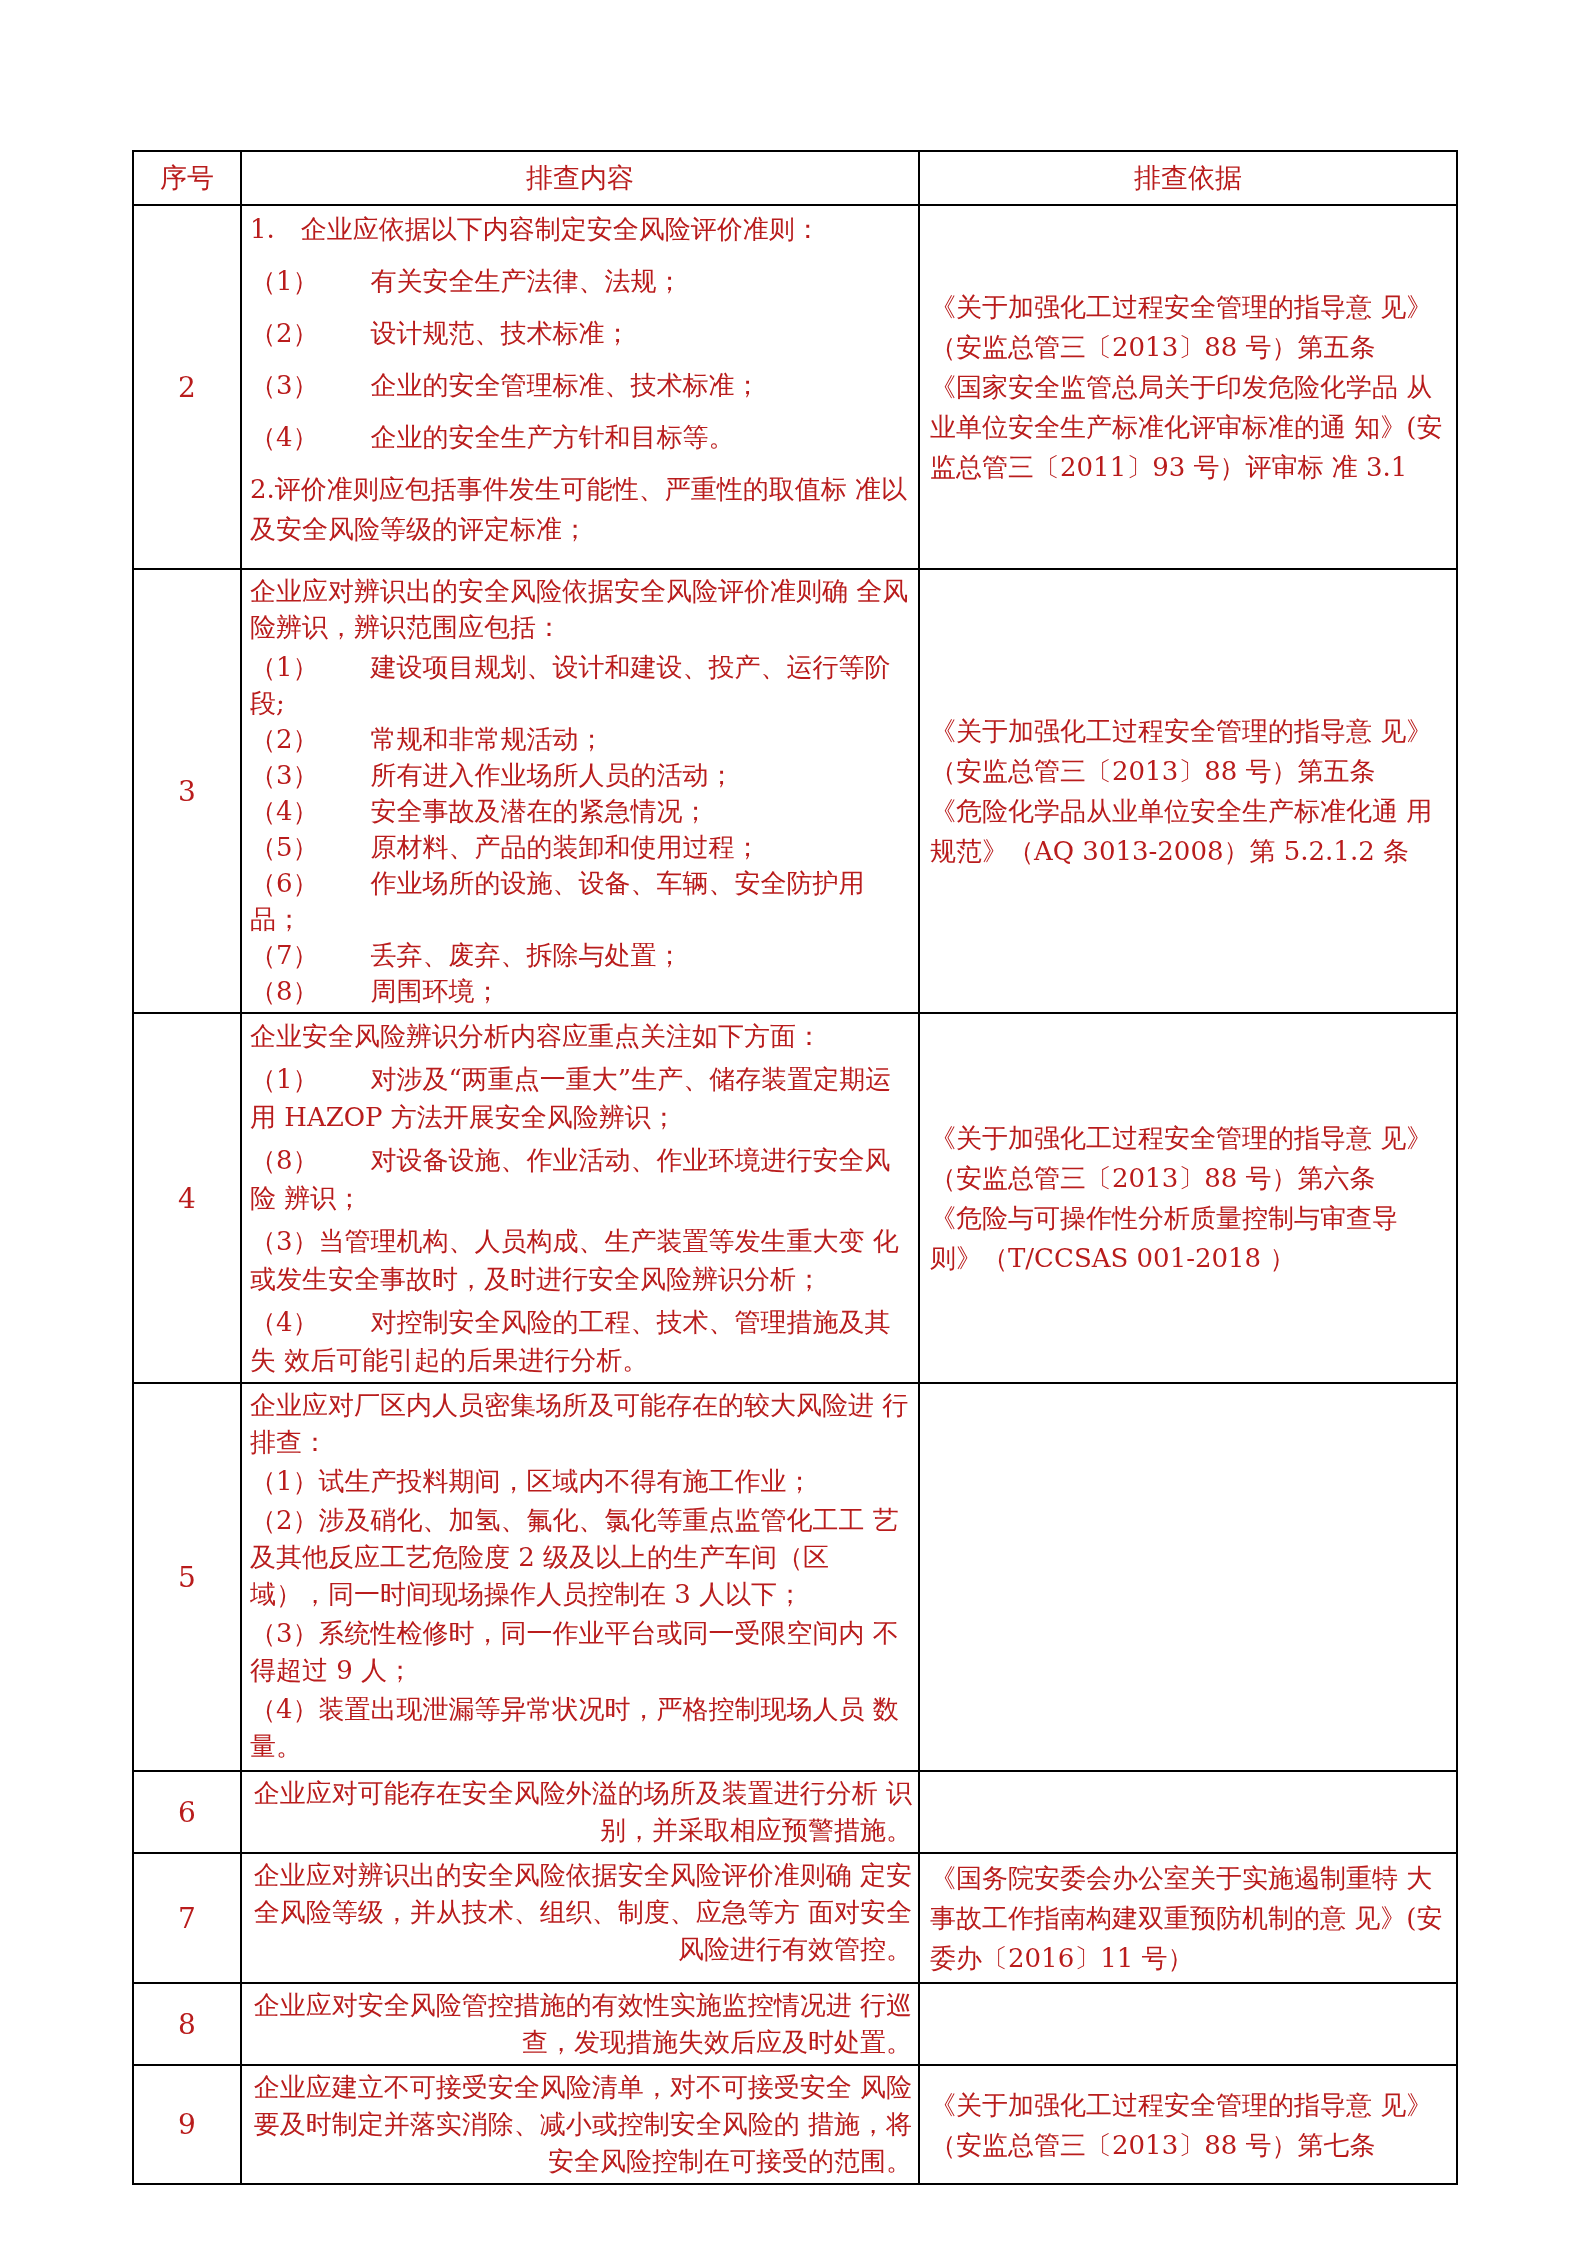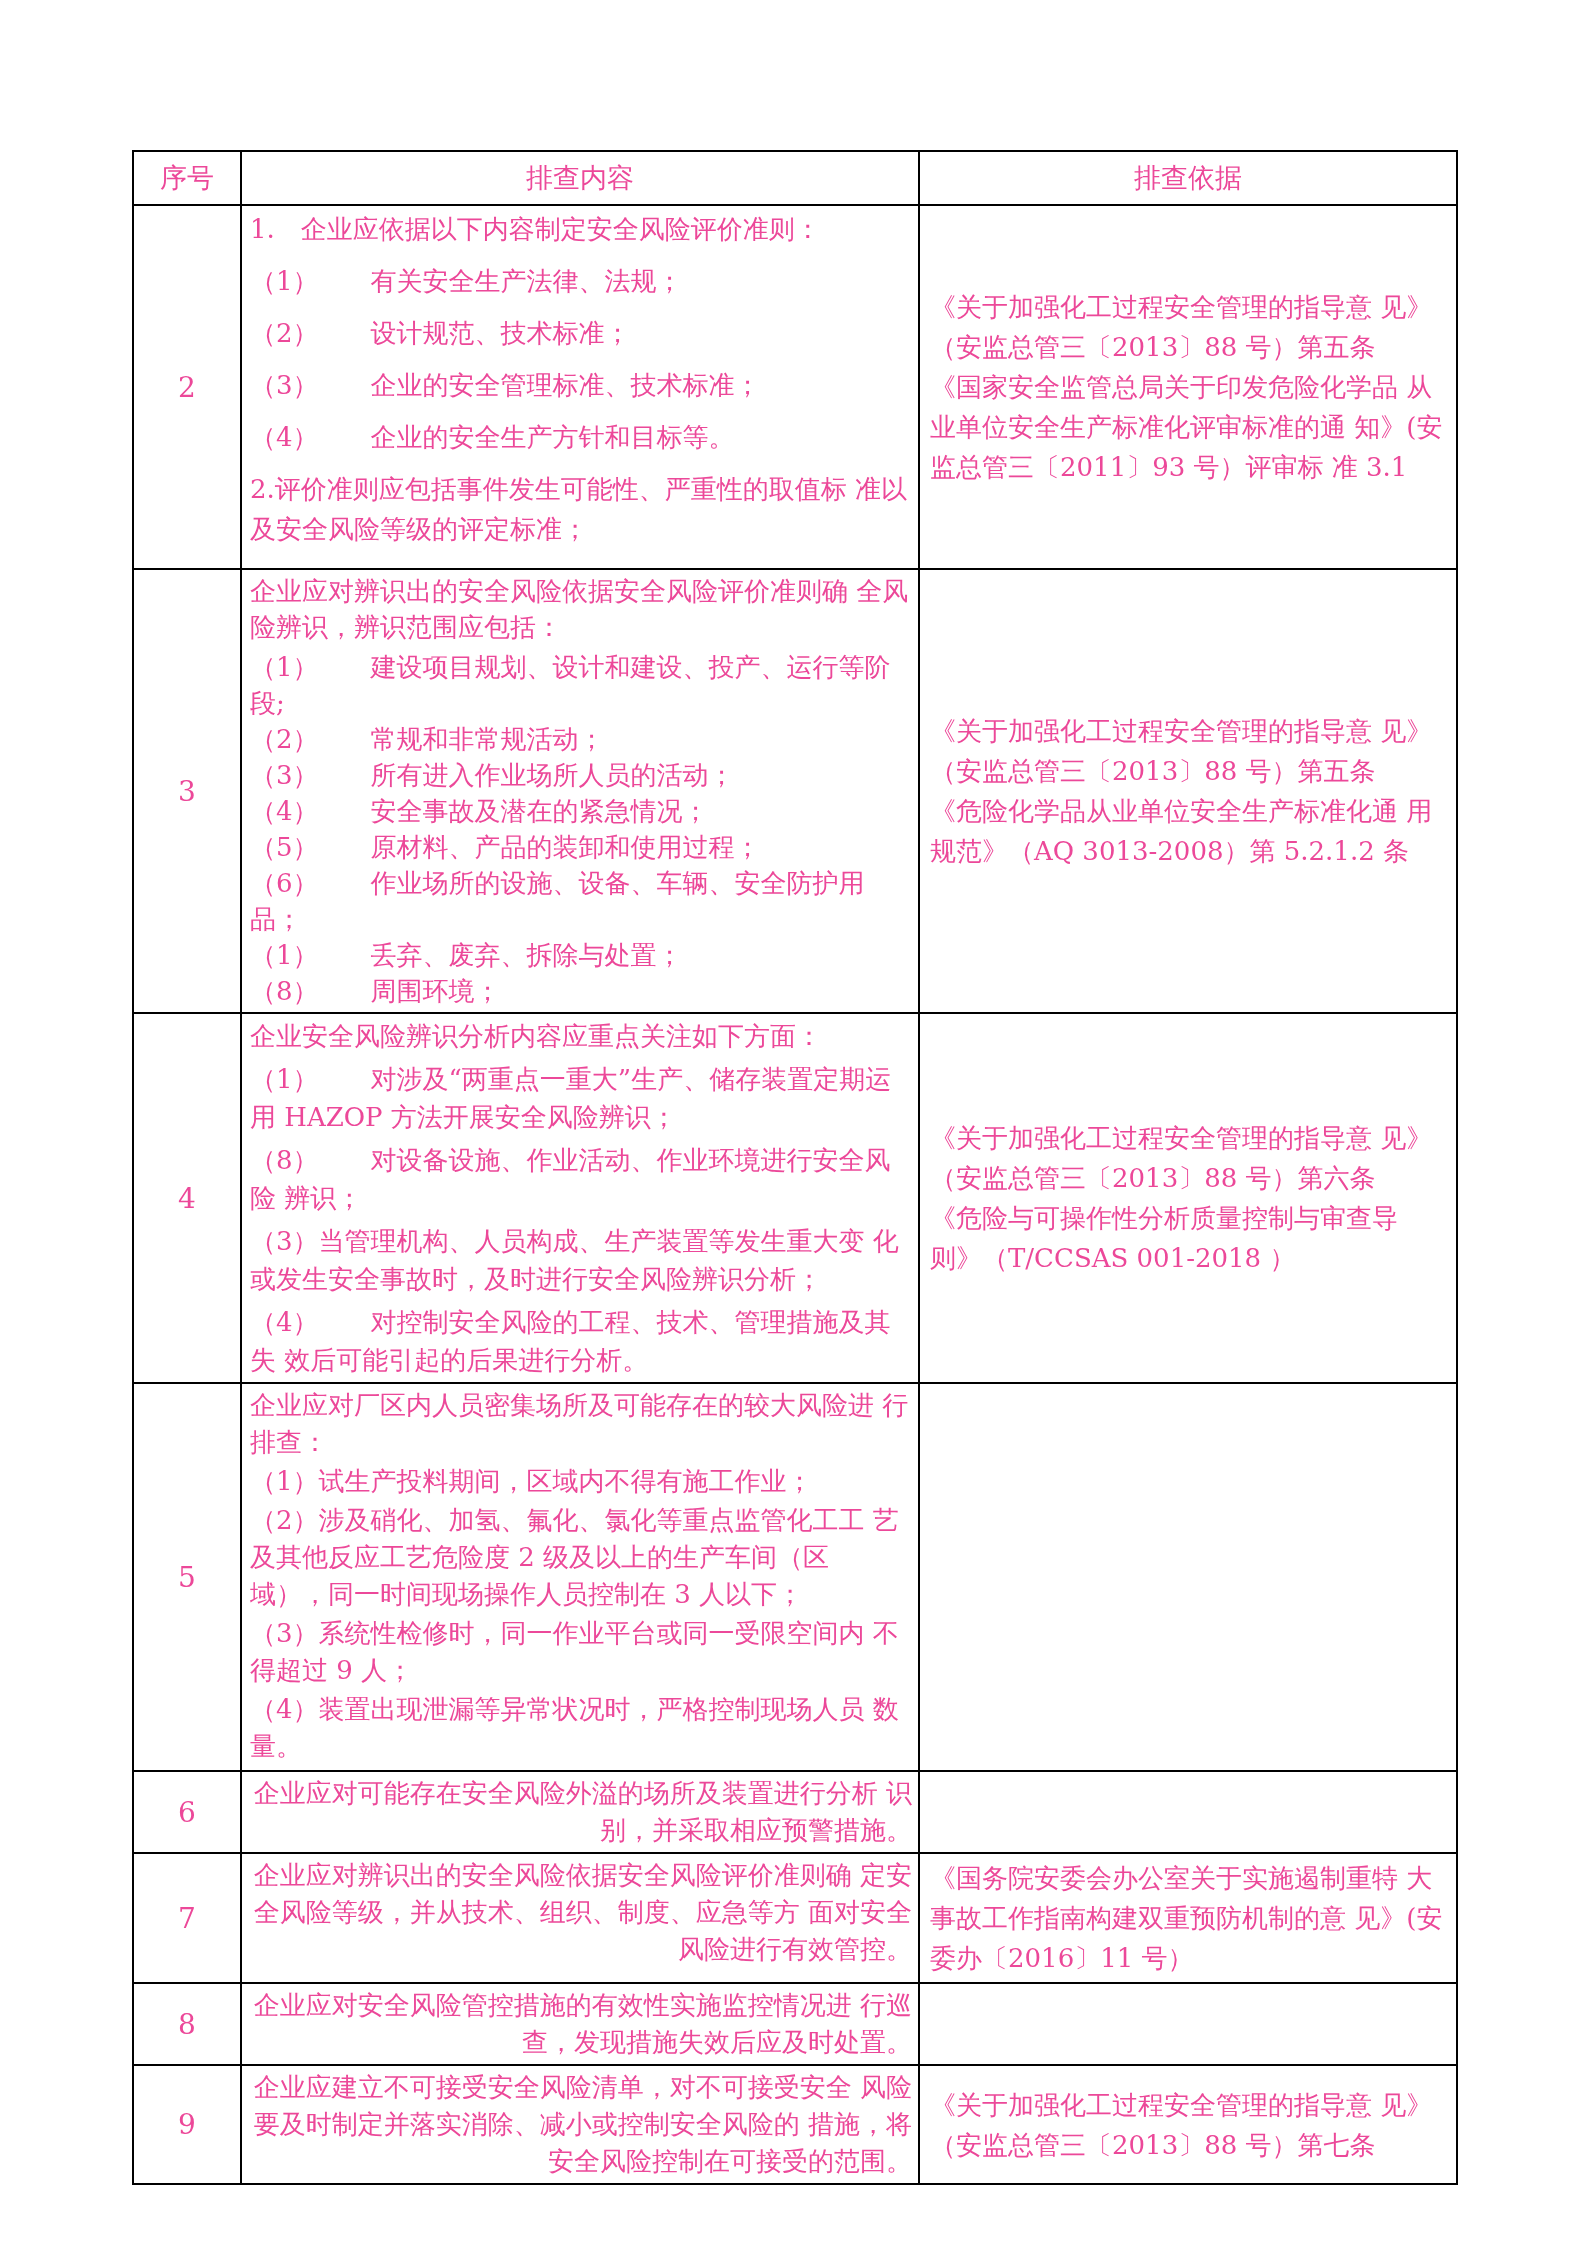--- a/index.html
+++ b/index.html
@@ -2,21 +2,21 @@
 <html><head>
 <meta charset="utf-8">
 <style>
   html,body { margin:0; padding:0; background:#ffffff; }
   .page {
     position:relative;
     width:1586px;
     height:2245px;
     background:#ffffff;
     font-family:"DejaVu Serif", serif;
-    color:#ec4899;
+    color:#b91c1c;
     overflow:hidden;
   }
   table.doc-table {
     position:absolute;
     left:132px;
     top:150px;
     width:1324px;
     border-collapse:collapse;
     table-layout:fixed;
   }
@@ -100,21 +100,21 @@
         <tr class="row-3">
           <td class="num-cell">3</td>
           <td class="content-cell">
             <p class="lead">企业应对辨识出的安全风险依据安全风险评价准则确 全风险辨识，辨识范围应包括：</p>
             <p>（1）　　建设项目规划、设计和建设、投产、运行等阶段;</p>
             <p>（2）　　常规和非常规活动；</p>
             <p>（3）　　所有进入作业场所人员的活动；</p>
             <p>（4）　　安全事故及潜在的紧急情况；</p>
             <p>（5）　　原材料、产品的装卸和使用过程；</p>
             <p>（6）　　作业场所的设施、设备、车辆、安全防护用品；</p>
-            <p>（1）　　丢弃、废弃、拆除与处置；</p>
+            <p>（7）　　丢弃、废弃、拆除与处置；</p>
             <p>（8）　　周围环境；</p>
           </td>
           <td class="basis-cell">
             <p>《关于加强化工过程安全管理的指导意 见》（安监总管三〔2013〕88 号）第五条</p>
             <p>《危险化学品从业单位安全生产标准化通 用规范》（AQ 3013-2008）第 5.2.1.2 条</p>
           </td>
         </tr>
         <tr class="row-4">
           <td class="num-cell">4</td>
           <td class="content-cell">

